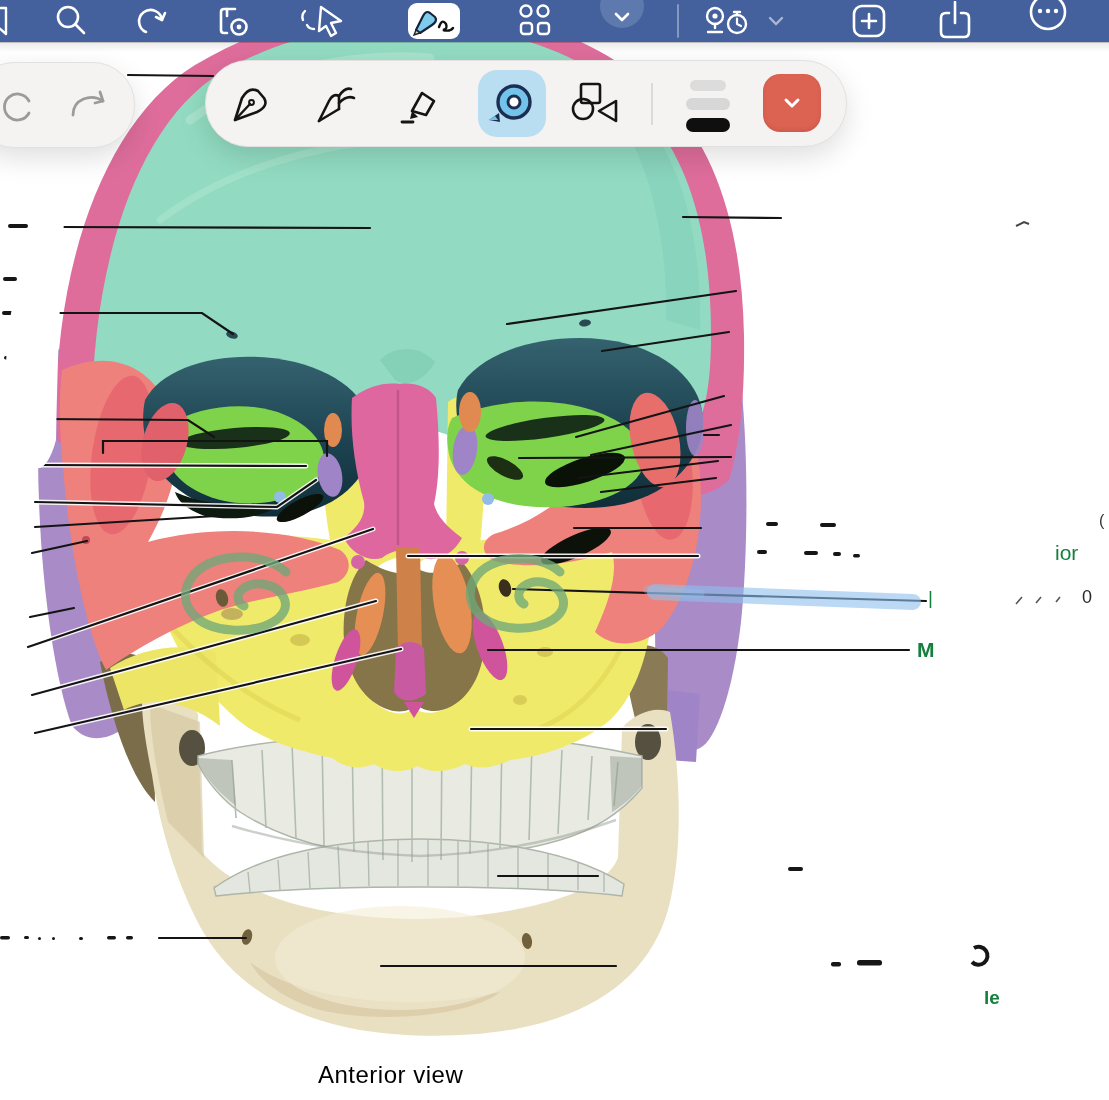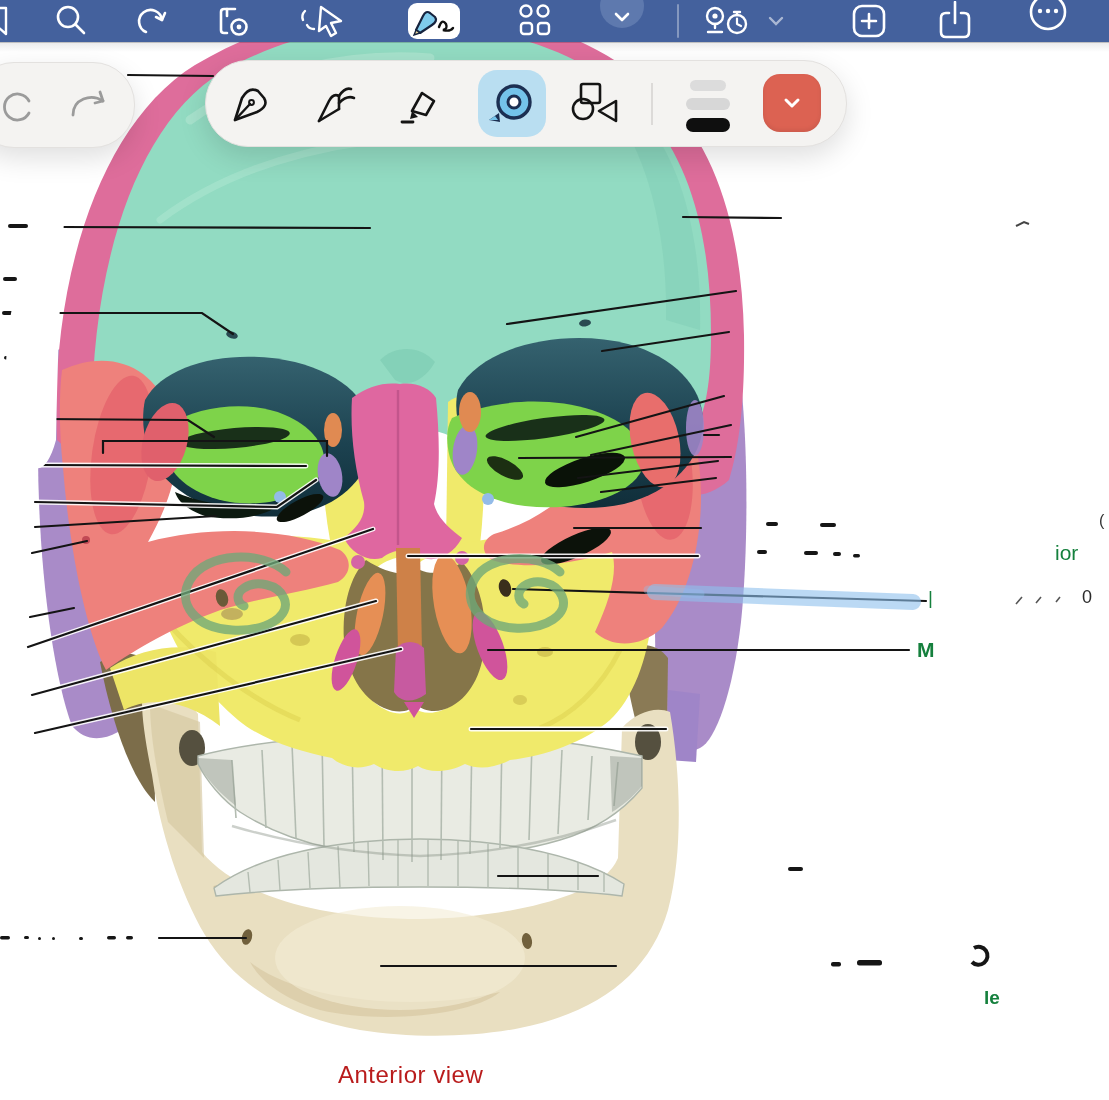--- a/index.html
+++ b/index.html
@@ -30,21 +30,21 @@
   .thick .bar{position:absolute;border-radius:7px;}
   .bar1{left:5px;top:19px;width:36px;height:11px;background:#DCDCDC;}
   .bar2{left:1px;top:37px;width:44px;height:12px;background:#D7D7D7;}
   .bar3{left:1px;top:57px;width:44px;height:14px;background:#0F0F0F;}
   .color-btn{position:absolute;left:557px;top:13px;width:58px;height:58px;border-radius:17px;background:#DC6252;
              display:flex;align-items:center;justify-content:center;box-shadow:inset 0 -2px 4px rgba(0,0,0,.08);}
   
   .art{position:absolute;left:0;top:0;z-index:2;}
   
   .frag{position:absolute;color:#15803d;z-index:6;white-space:nowrap;}
-  .caption{position:absolute;left:318px;top:1061px;font-size:24px;color:#b91c1c;z-index:6;letter-spacing:.5px;margin-left:20px;}
+  .caption{position:absolute;left:318px;top:1061px;font-size:24px;color:#000000;z-index:6;letter-spacing:.5px;}
 </style>
 </head>
 <body>
 
 <div class="screen">
 
   <svg class="art" width="1109" height="1100" viewBox="0 0 1109 1100">
     <defs>
       <linearGradient id="orbG" x1="0" y1="0" x2="0" y2="1">
         <stop offset="0" stop-color="#35626F"></stop>

